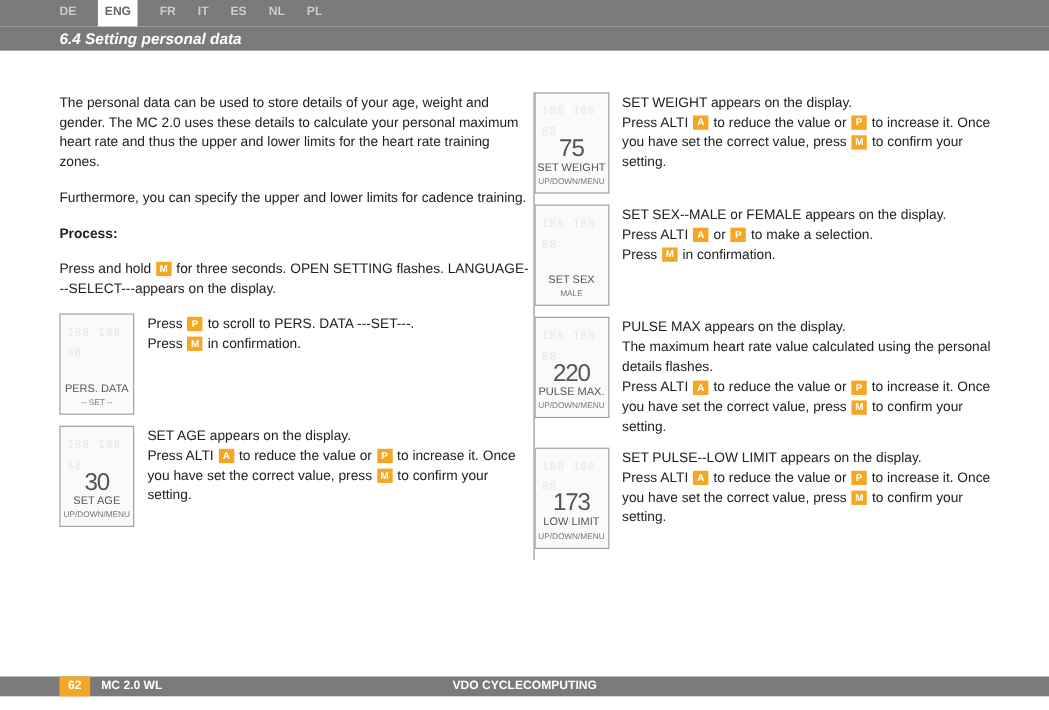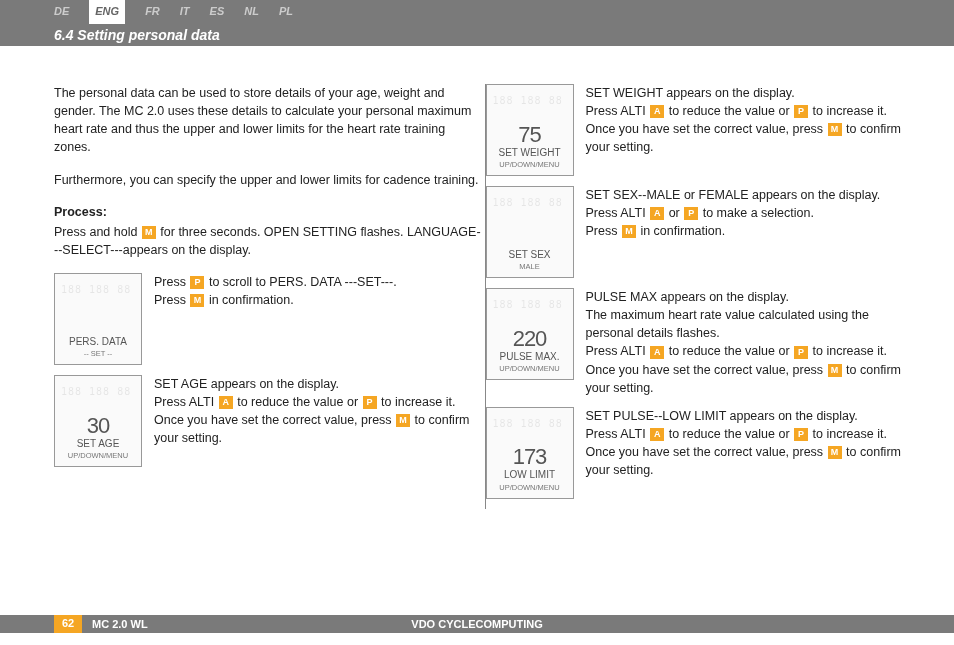--- a/index.html
+++ b/index.html
@@ -1,40 +1,40 @@
 <!DOCTYPE html>
 <html><head>
 <meta charset="utf-8">
 <style>
 *{margin:0;padding:0;box-sizing:border-box}
 body{background:#fff;font-family:Arial,Helvetica,sans-serif;font-size:12.5px;color:#222;line-height:1.45}
 .page{width:954px;height:645px;position:relative;padding:0 0 0 0}
 .lang-bar{background:#7a7a7a;height:24px;display:flex;align-items:center;padding-left:54px;gap:20px}
-.lang-tab{color:#ccc;font-style:italic;font-weight:bold;font-size:11px;cursor:pointer}
+.lang-tab{color:#ccc;font-weight:bold;font-size:11px;cursor:pointer}
 .lang-tab.active{background:#fff;color:#666;padding:4px 6px}
 .title-bar{background:#7a7a7a;color:#fff;height:22px;display:flex;align-items:center;padding-left:54px;font-style:italic;font-weight:bold;font-size:14px}
 .content{display:flex;padding:38px 38px 0 54px;}
 .col{flex:1;min-width:0}
 .divider{width:1px;background:#888;align-self:stretch;margin:0 0}
 p{margin-bottom:14px}
-.process-label{font-weight:bold;margin-bottom:2px}
+.process-label{font-weight:bold;margin-bottom:14px}
 .step{display:flex;gap:12px;margin-bottom:10px;align-items:flex-start}
-.lcd{width:88px;height:92px;border:1px solid #999;background:#fafafa;flex-shrink:0;position:relative;overflow:hidden}
+.lcd{width:68px;height:92px;border:1px solid #999;background:#fafafa;flex-shrink:0;position:relative;overflow:hidden}
 .lcd-inner{position:absolute;inset:0;display:flex;flex-direction:column;justify-content:flex-end;align-items:center;padding-bottom:4px}
 .lcd-ghost{position:absolute;top:6px;left:6px;right:6px;height:40px;opacity:0.08}
 .lcd-ghost::before{content:"188 188 88";font-family:monospace;font-size:10px;letter-spacing:1px;color:#000}
 .lcd-val{font-family:Arial,sans-serif;font-size:22px;color:#555;line-height:1;margin-bottom:0;letter-spacing:-1px}
 .lcd-line1{font-size:10px;color:#555;letter-spacing:0;white-space:nowrap}
 .lcd-line2{font-size:7.5px;color:#777;letter-spacing:0;white-space:nowrap}
 .step-text{flex:1;font-size:12.5px}
 .ico{display:inline-block;width:14px;height:13px;color:#fff;font-size:9px;font-weight:bold;text-align:center;line-height:13px;vertical-align:middle;margin:0 1px}
 .ico-M{background:#f5a623}
 .ico-P{background:#f5a623}
 .ico-A{background:#f5a623}
-.footer{position:absolute;bottom:12px;left:0;right:0;height:18px;background:#7a7a7a;display:flex;align-items:flex-end;color:#fff;font-size:11px;font-weight:bold}
+.footer{position:absolute;bottom:12px;left:0;right:0;height:18px;background:#7a7a7a;display:flex;align-items:center;color:#fff;font-size:11px;font-weight:bold}
 .footer .pagenum{background:#f5a623;height:100%;width:28px;display:flex;align-items:center;justify-content:center;margin-left:54px}
 .footer .model{margin-left:10px}
 .footer .brand{position:absolute;left:50%;transform:translateX(-50%)}
 </style>
 </head>
 <body>
 
 <div class="page">
 
   <div class="lang-bar" id="lang-bar">

